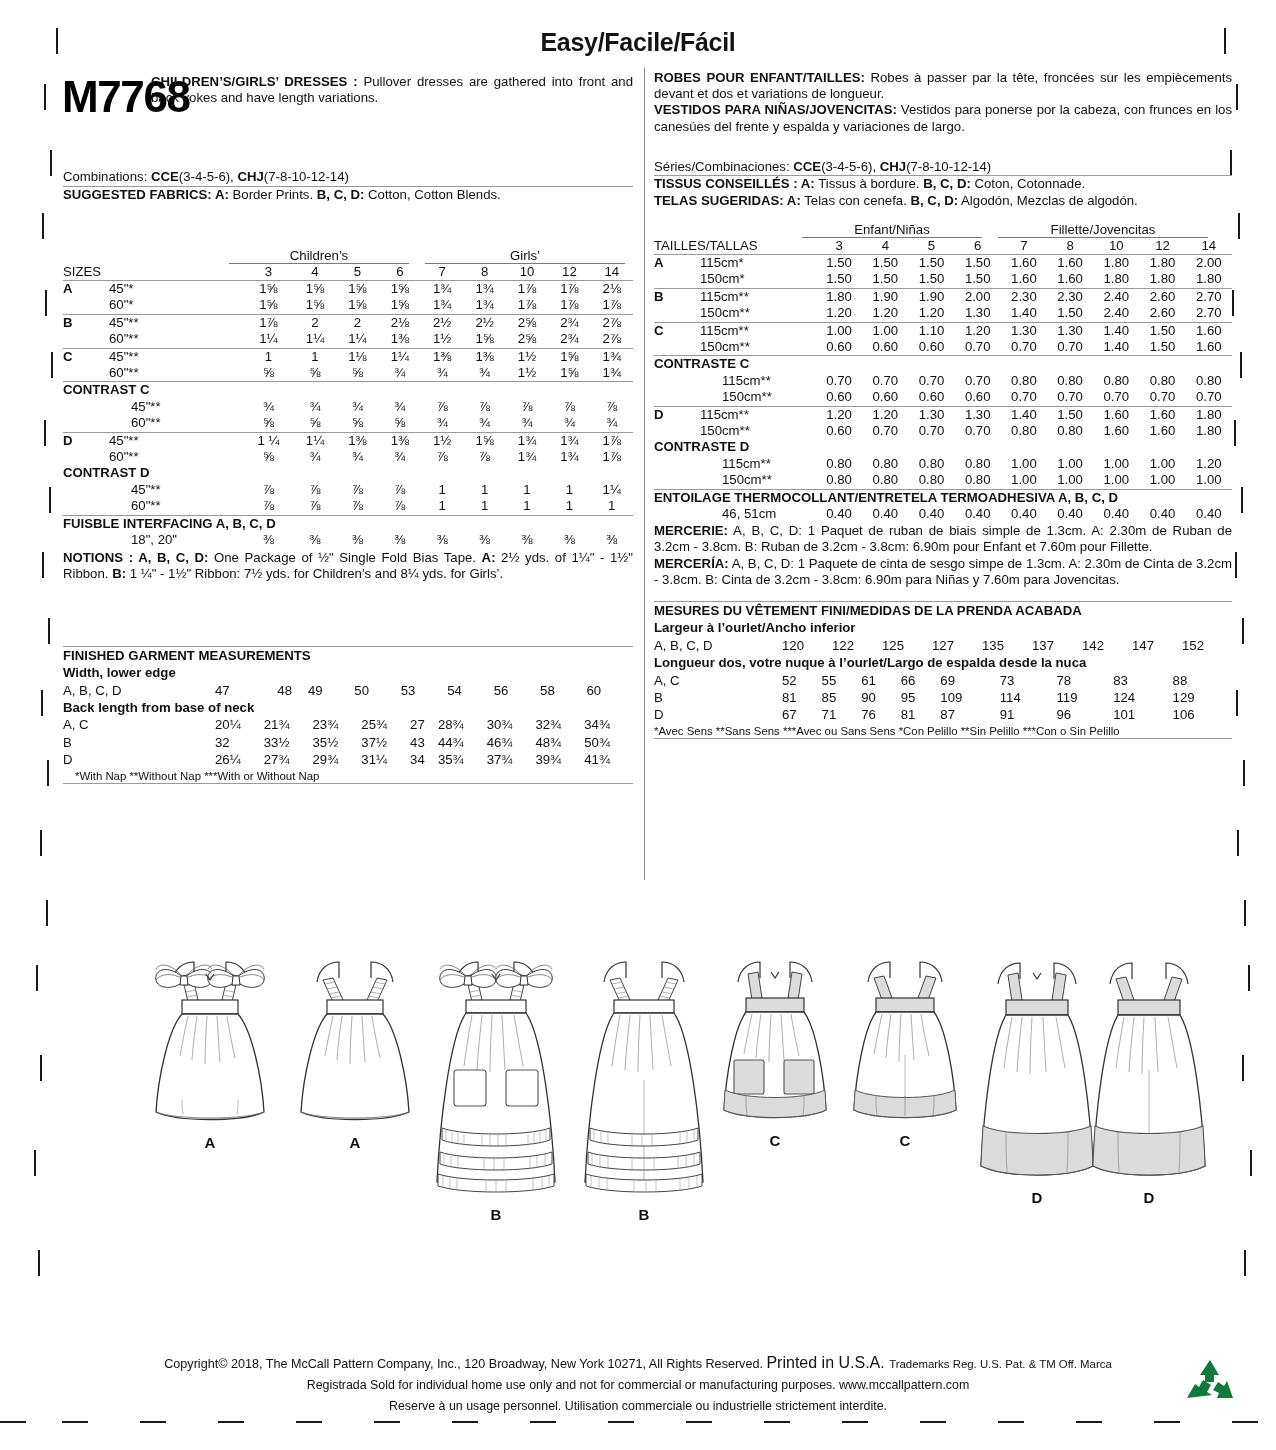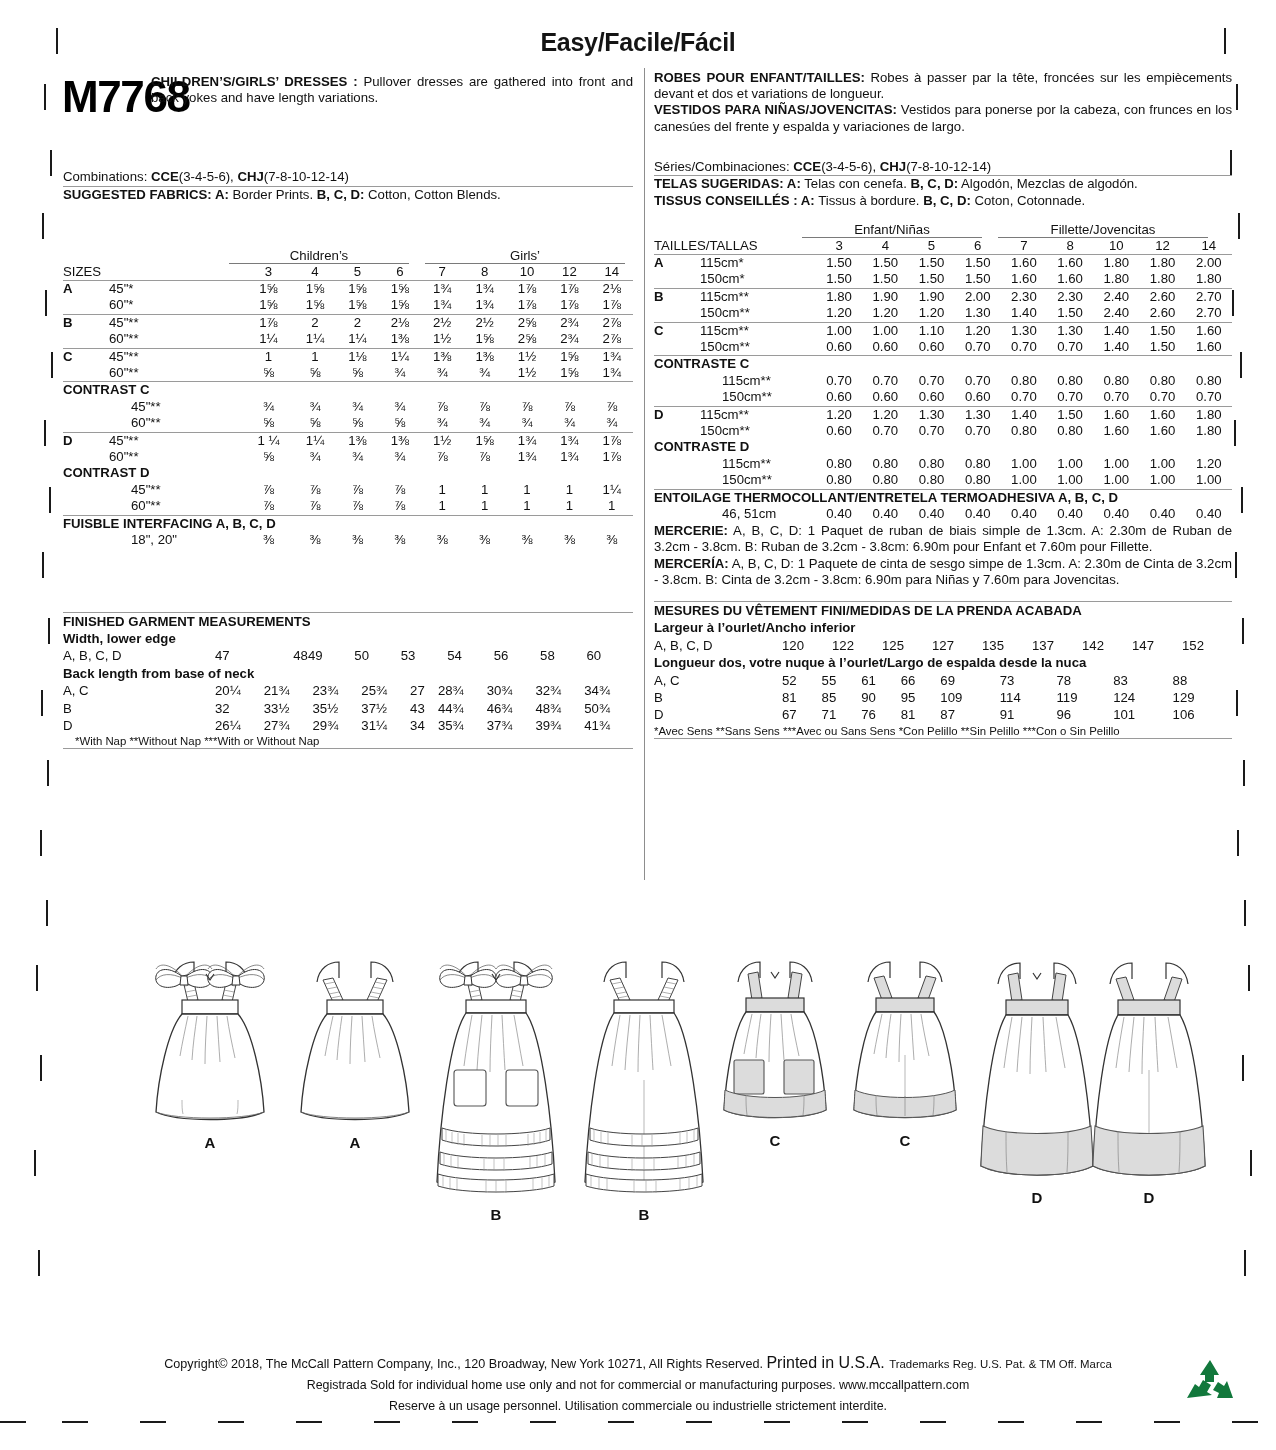--- a/index.html
+++ b/index.html
@@ -360,33 +360,36 @@
               <td>⅜</td>
               <td>⅜</td>
               <td>⅜</td>
               <td>⅜</td>
               <td>⅜</td>
             </tr>
           </tbody>
       </table>
     </div>
 
+    <div class="line" style="margin-top:1px;">
+      <b>NOTIONS :</b><b> A, B, C, D:</b><span> One Package of ½" Single Fold Bias Tape. </span><b>A:</b><span> 2½ yds. of 1¼" - 1½" Ribbon. </span><b>B:</b><span> 1 ¼" - 1½" Ribbon: 7½ yds. for Children’s and 8¼ yds. for Girls’.</span>
+    </div>
 
     <div style="height:63px"></div>
 
     <div class="rule"></div>
     <div class="fgm">
       <div class="hd">FINISHED GARMENT MEASUREMENTS</div>
       <div class="hd">Width, lower edge</div>
       <table class="fgmt">
           <tbody id="fgm-en-w">
             <tr>
               <td style="width: 152px; text-align: left;">A, B, C, D</td>
               <td style="text-align: left;">47</td>
-              <td style="text-align: right;">48</td>
+              <td style="text-align: center;">48</td>
               <td style="text-align: left;">49</td>
               <td style="text-align: left;">50</td>
               <td style="text-align: left;">53</td>
               <td style="text-align: left;">54</td>
               <td style="text-align: left;">56</td>
               <td style="text-align: left;">58</td>
               <td style="text-align: left;">60</td>
             </tr>
           </tbody>
         </table>
@@ -445,24 +448,24 @@
       <b>VESTIDOS PARA NIÑAS/JOVENCITAS:</b><span> Vestidos para ponerse por la cabeza, con frunces en los canesúes del frente y espalda y variaciones de largo.</span>
     </div>
 
     <div style="height:24px"></div>
 
     <div class="line">
       <span>Séries/Combinaciones: </span><b>CCE</b><span>(3-4-5-6), </span><b>CHJ</b><span>(7-8-10-12-14)</span>
     </div>
     <div class="rule"></div>
     <div class="line">
+      <b>TISSUS CONSEILLÉS :</b><b> A:</b><span> Tissus à bordure. </span><b>B, C, D:</b><span> Coton, Cotonnade.</span>
+    </div>
+    <div class="line">
       <b>TELAS SUGERIDAS:</b><b> A:</b><span> Telas con cenefa. </span><b>B, C, D:</b><span> Algodón, Mezclas de algodón.</span>
-    </div>
-    <div class="line">
-      <b>TISSUS CONSEILLÉS :</b><b> A:</b><span> Tissus à bordure. </span><b>B, C, D:</b><span> Coton, Cotonnade.</span>
     </div>
 
     <div style="height:12px"></div>
 
     <div>
       <div style="display:flex;font-size:13.2px;line-height:15px;">
         <div style="width:140px"></div>
         <div style="width:196px;text-align:center;">
           <span>Enfant/Niñas</span>
           <div style="border-bottom:1px solid #7a7a7a;margin:0 8px;"></div>

